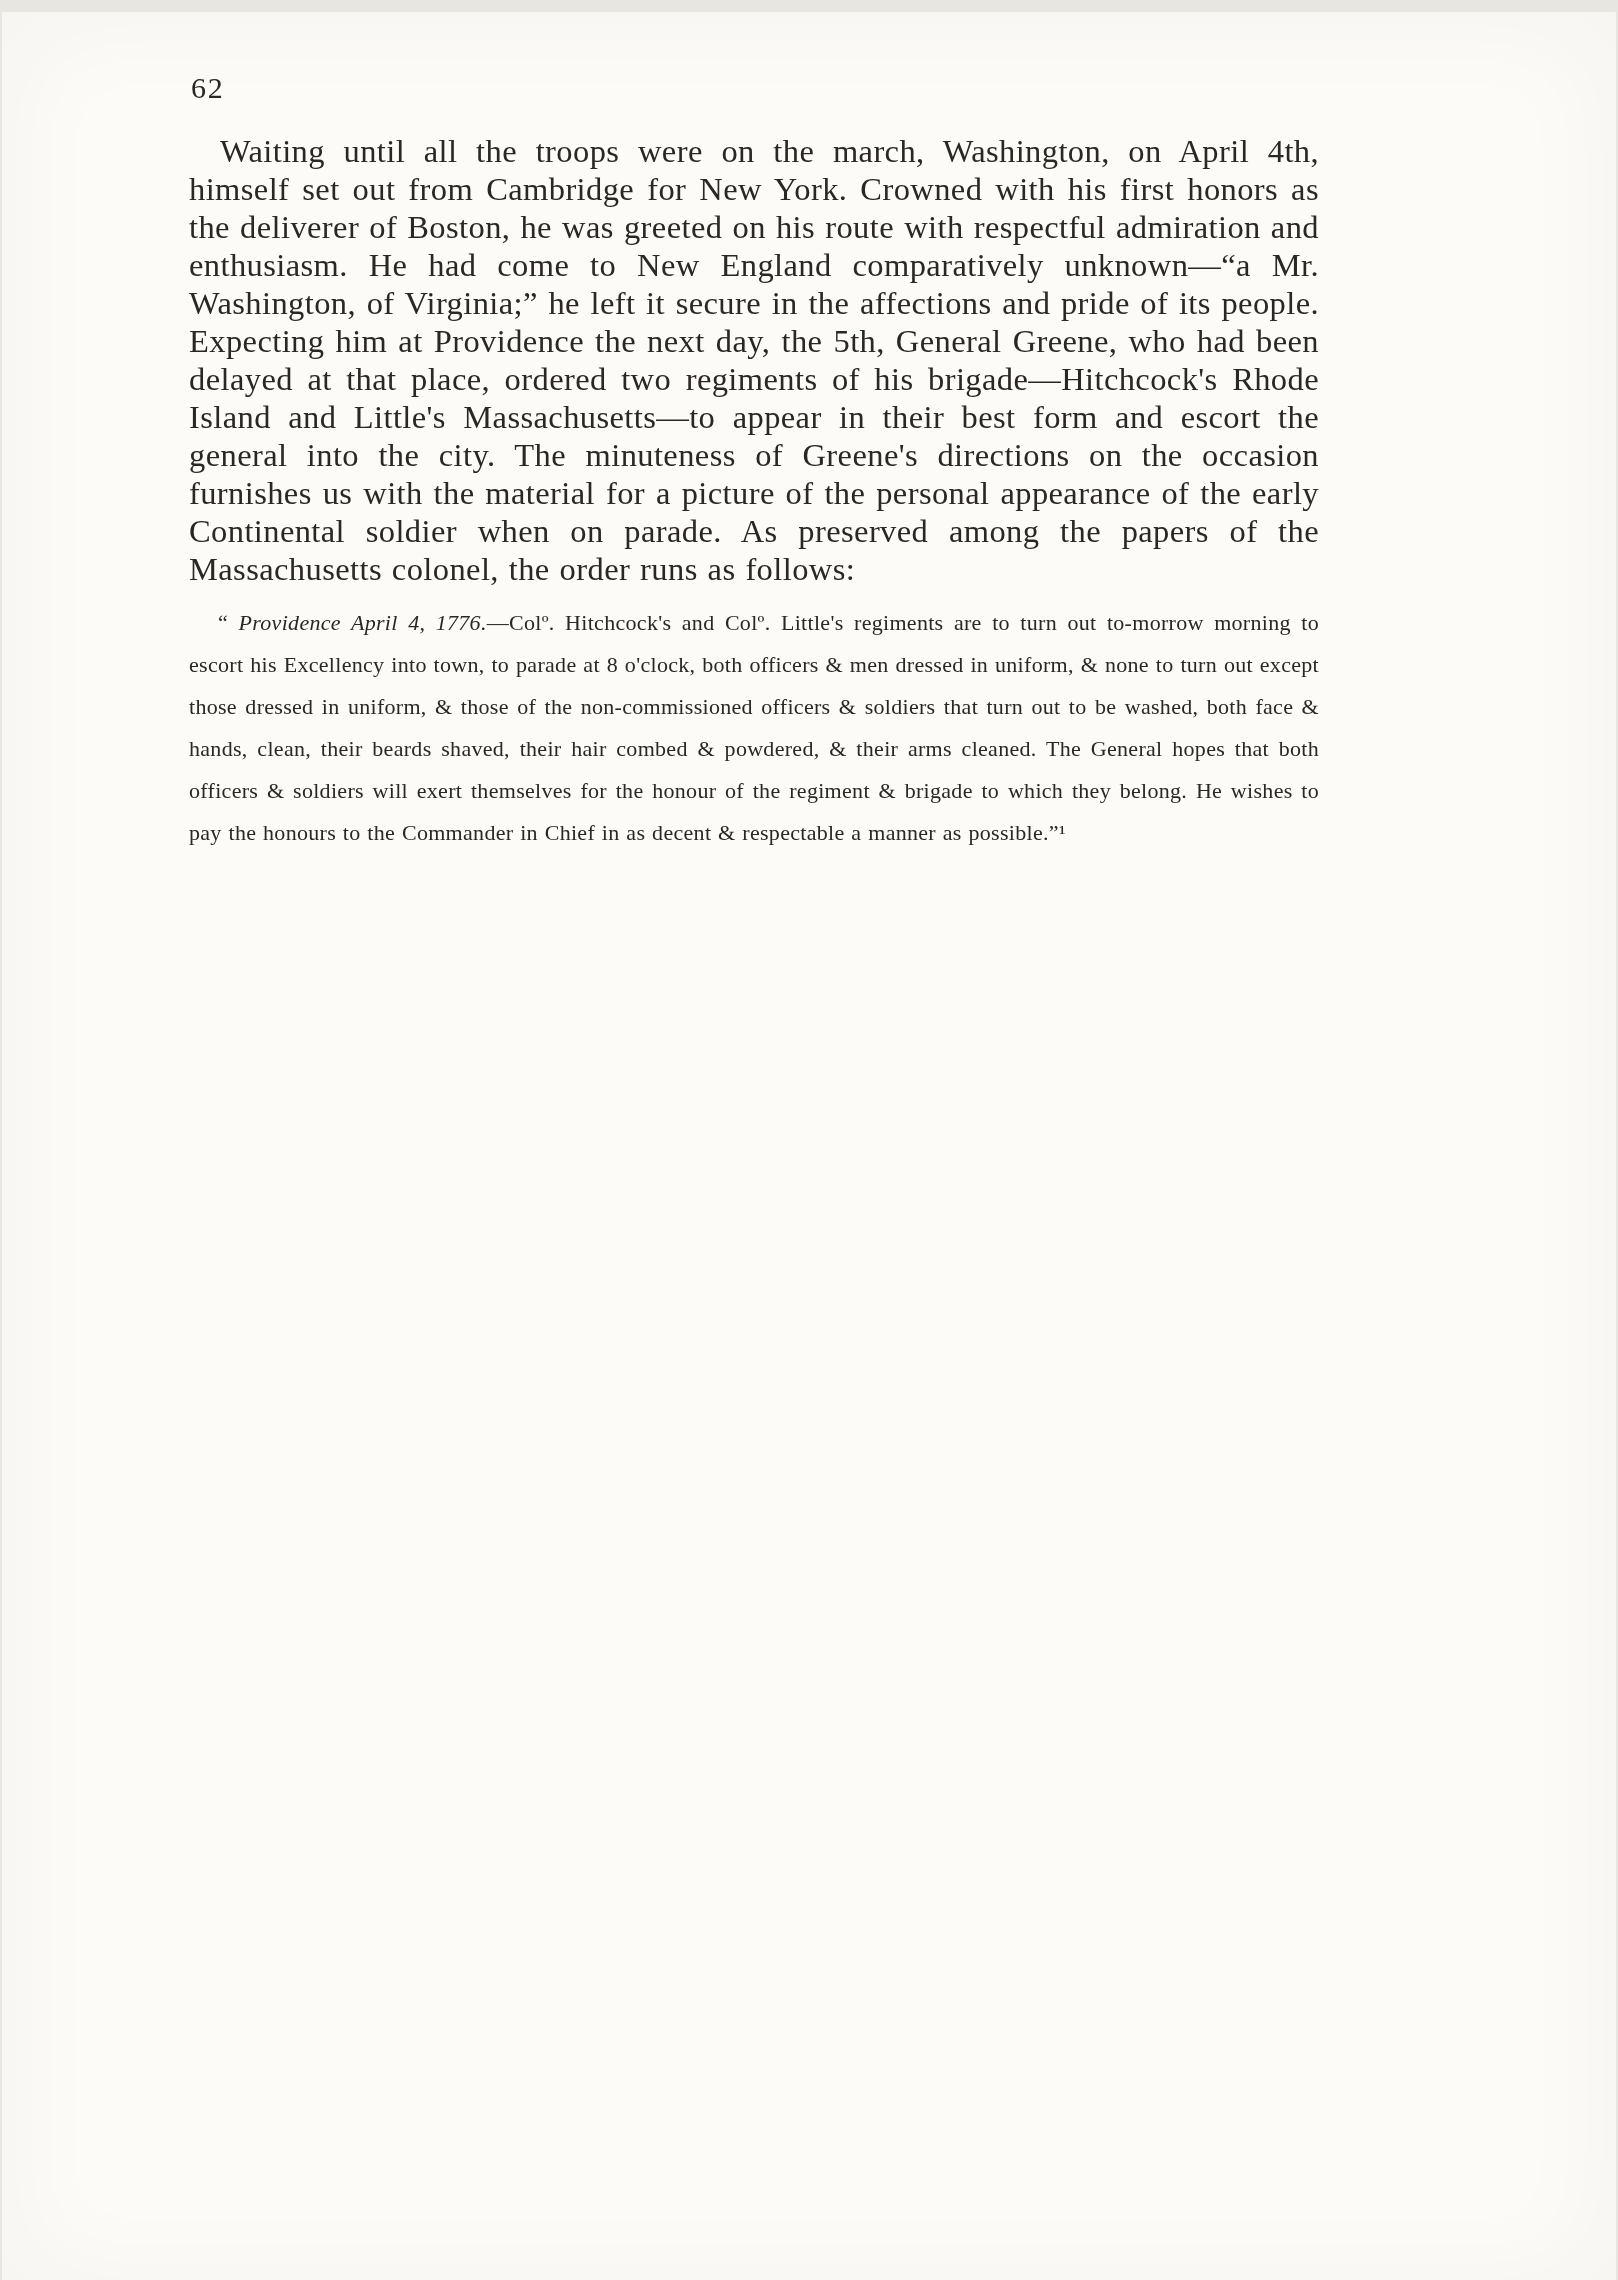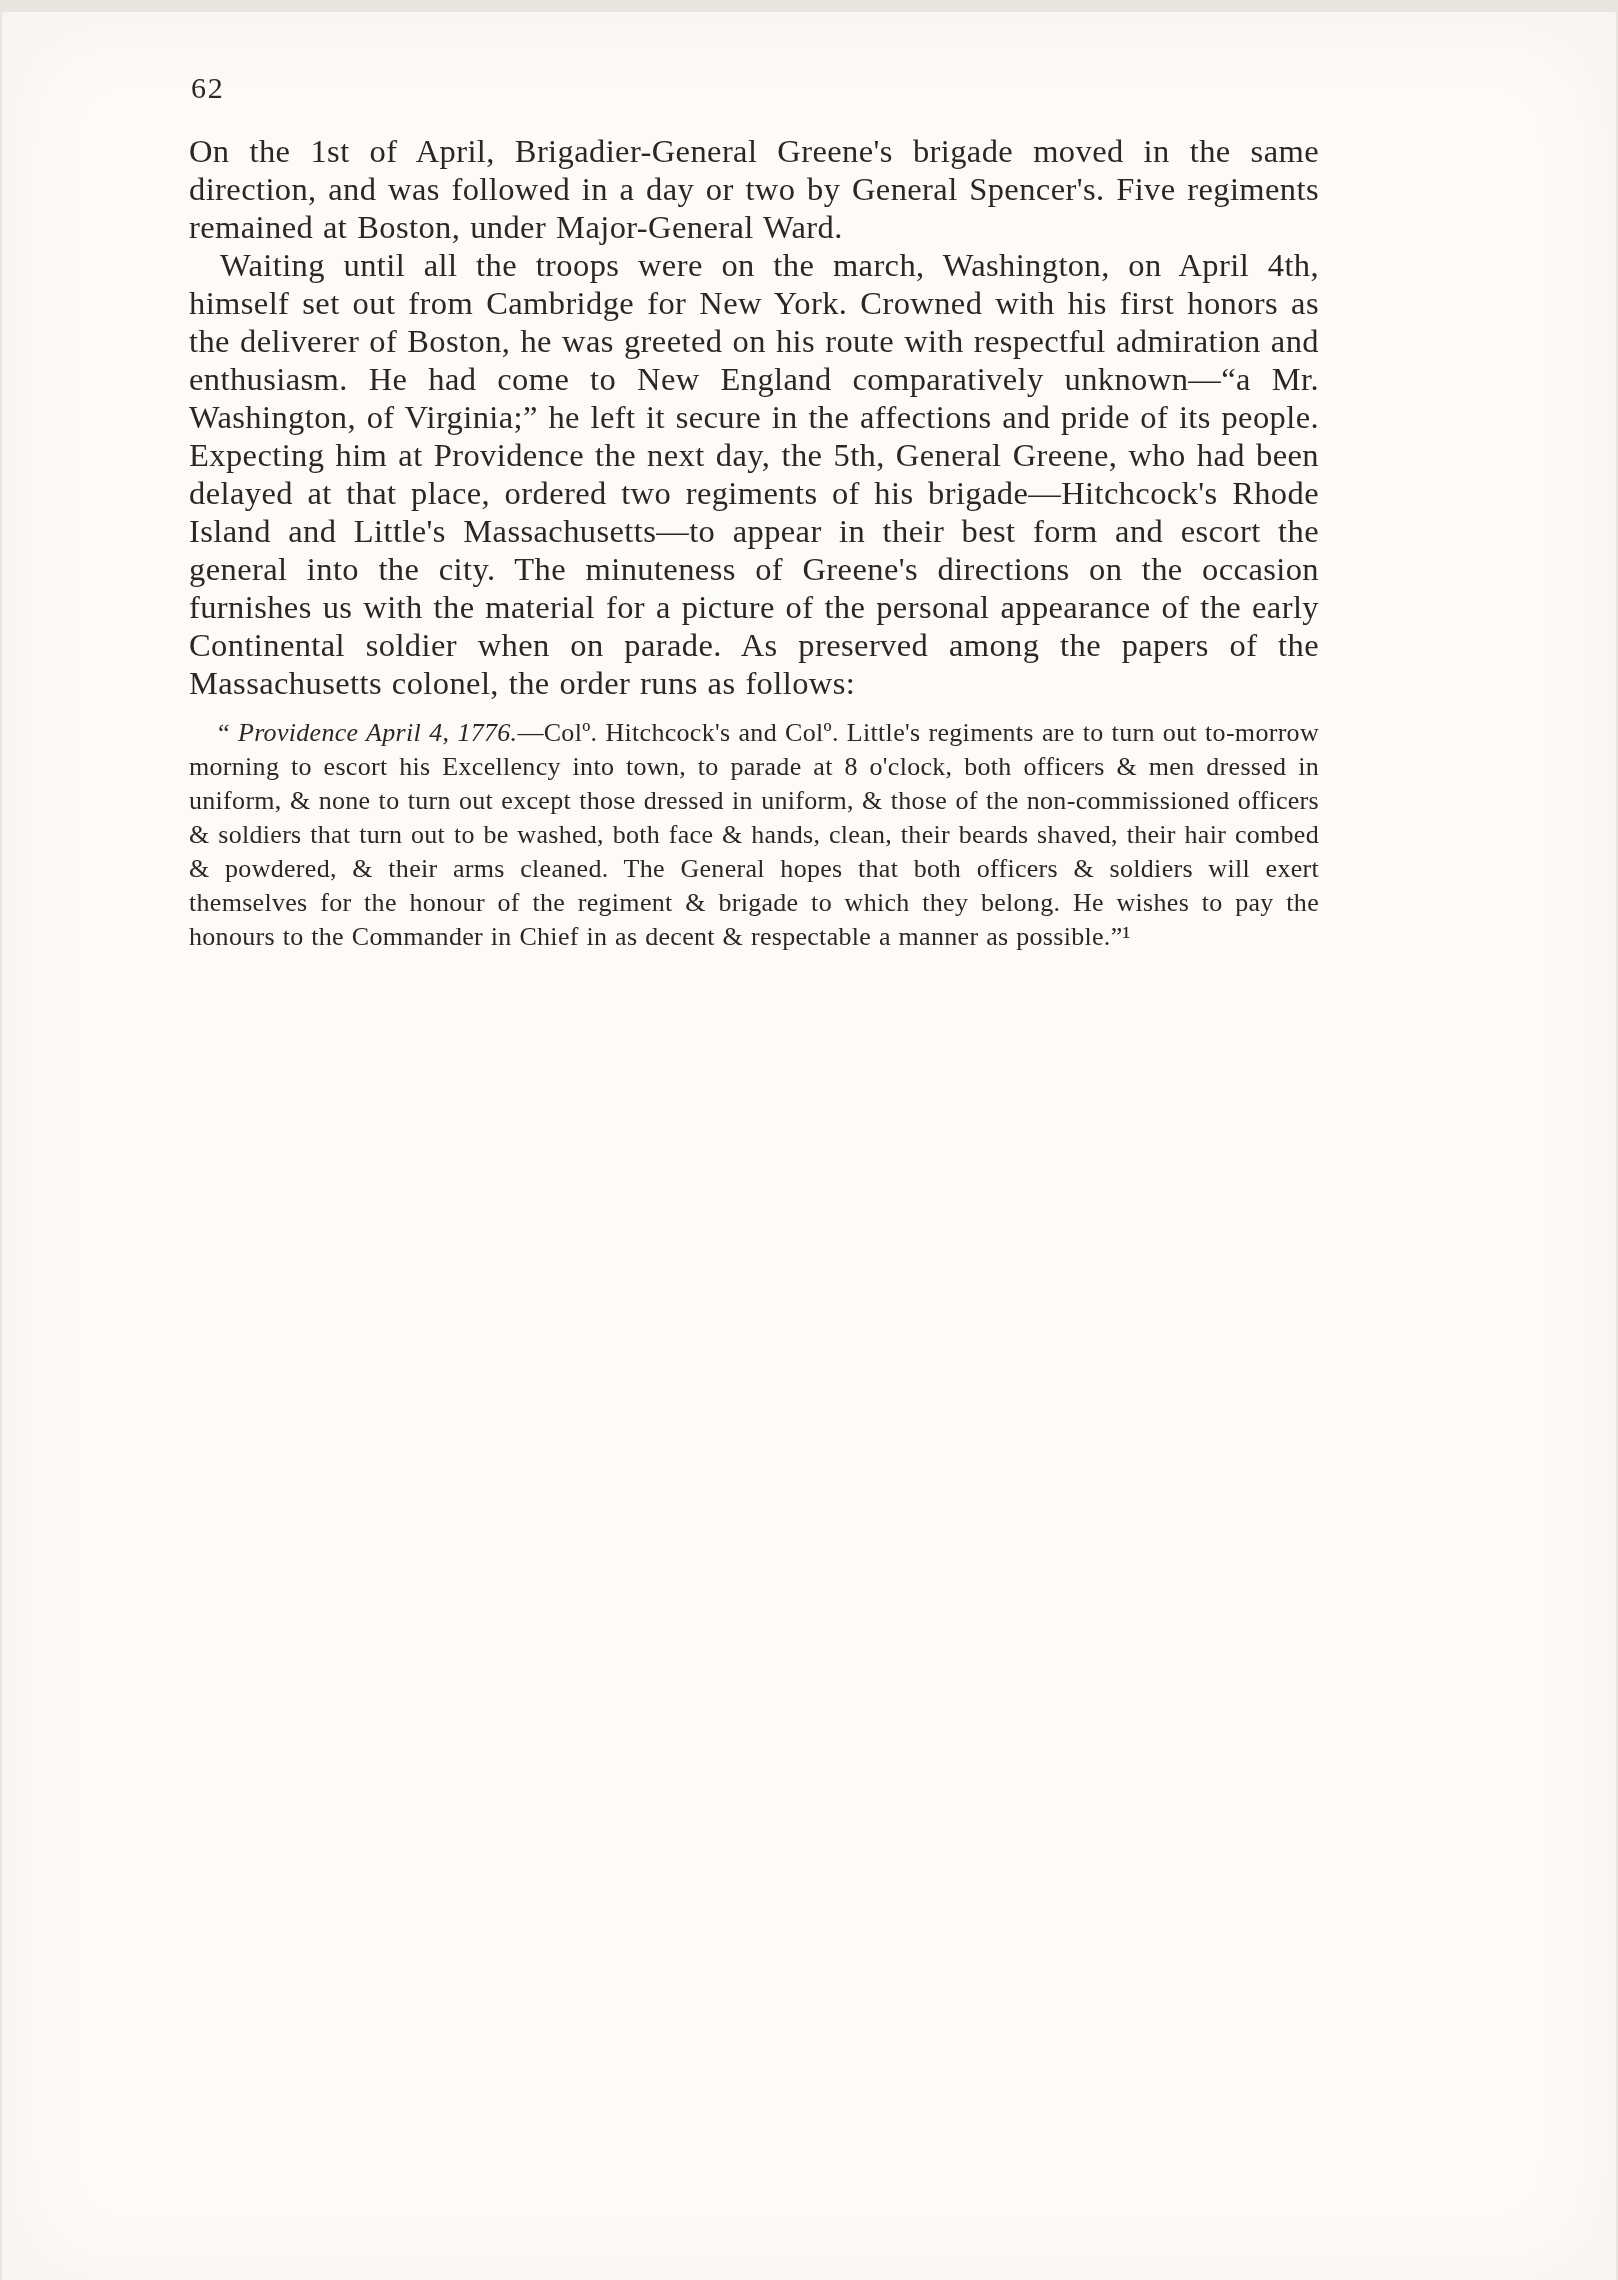--- a/index.html
+++ b/index.html
@@ -50,22 +50,22 @@
     font-size: 32.5px;
     line-height: 38px;
     text-align: justify;
     letter-spacing: 0.4px;
     word-spacing: 1.4px;
   }
   .para.indent {
     text-indent: 31px;
   }
   .quote {
-    font-size: 26px;
-    line-height: 34px;
+    font-size: 22px;
+    line-height: 42px;
     text-align: justify;
     text-indent: 29px;
     letter-spacing: 0.3px;
     word-spacing: 1px;
     margin: 14.3px 0 9.6px 0 !important;
   }
   .italic {
     font-style: italic;
   }
   .closing {
@@ -83,21 +83,20 @@
 <body>
 
 <div class="page">
   <div class="content">
 
     <div class="header-row">
       <span class="page-number">62</span>
     </div>
 
     <div class="body-text">
-      <p class="para">On the 1st of April, Brigadier-General Greene's brigade moved in the same direction, and was followed in a day or two by General Spencer's. Five regiments remained at Boston, under Major-General Ward.</p>
 
       <p class="para indent">Waiting until all the troops were on the march, Washington, on April 4th, himself set out from Cambridge for New York. Crowned with his first honors as the deliverer of Boston, he was greeted on his route with respectful admiration and enthusiasm. He had come to New England comparatively unknown—“a Mr. Washington, of Virginia;” he left it secure in the affections and pride of its people. Expecting him at Providence the next day, the 5th, General Greene, who had been delayed at that place, ordered two regiments of his brigade—Hitchcock's Rhode Island and Little's Massachusetts—to appear in their best form and escort the general into the city. The minuteness of Greene's directions on the occasion furnishes us with the material for a picture of the personal appearance of the early Continental soldier when on parade. As preserved among the papers of the Massachusetts colonel, the order runs as follows:</p>
 
       <p class="quote"><span>“ </span><span class="italic">Providence April 4, 1776.</span><span>—Colº. Hitchcock's and Colº. Little's regiments are to turn out to-morrow morning to escort his Excellency into town, to parade at 8 o'clock, both officers &amp; men dressed in uniform, &amp; none to turn out except those dressed in uniform, &amp; those of the non-commissioned officers &amp; soldiers that turn out to be washed, both face &amp; hands, clean, their beards shaved, their hair combed &amp; powdered, &amp; their arms cleaned. The General hopes that both officers &amp; soldiers will exert themselves for the honour of the regiment &amp; brigade to which they belong. He wishes to pay the honours to the Commander in Chief in as decent &amp; respectable a manner as possible.”¹</span></p>
 
 
     </div>
 
   </div>
 </div>

